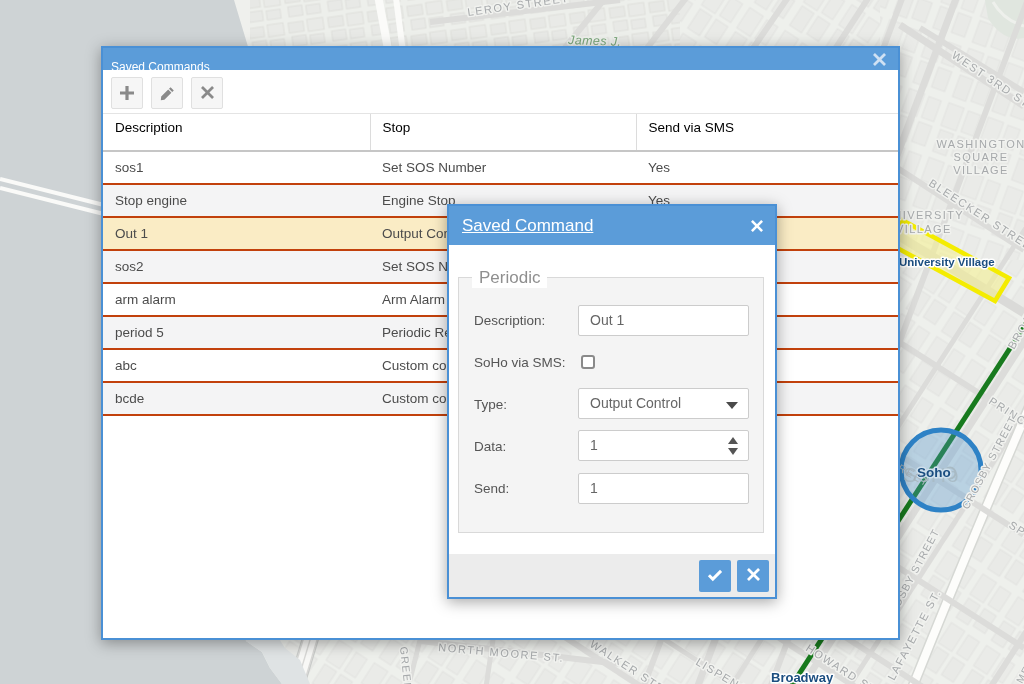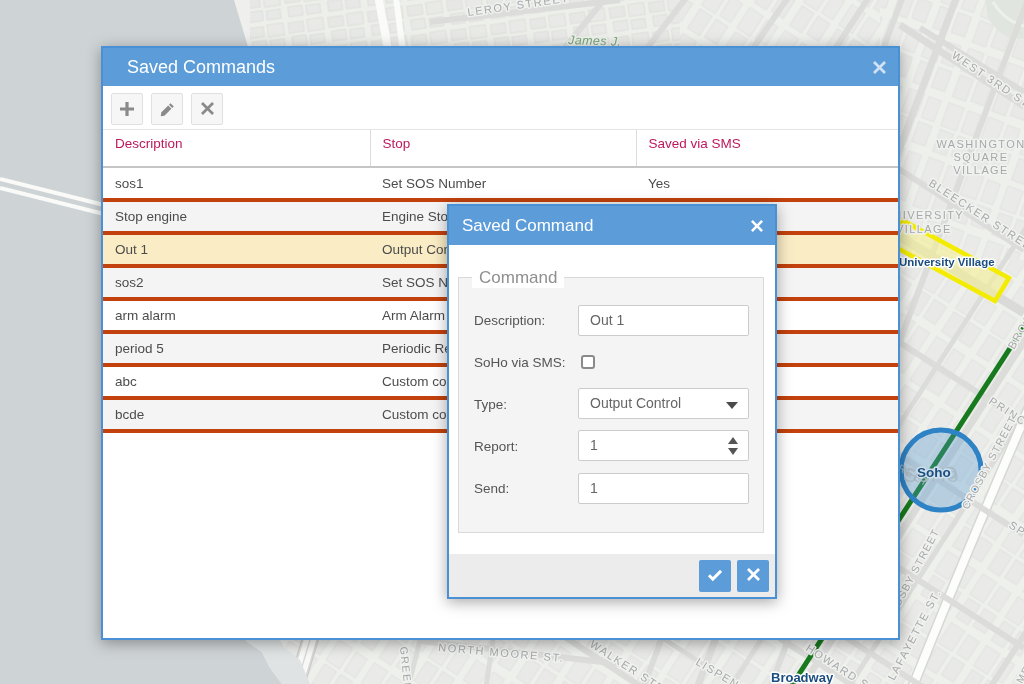--- a/index.html
+++ b/index.html
@@ -1,37 +1,37 @@
 <!DOCTYPE html>
 <html><head><meta charset="utf-8">
 <style>
 * { margin:0; padding:0; box-sizing:border-box; }
 html,body { width:1024px; height:684px; overflow:hidden;
   font-family:"Liberation Sans", sans-serif; background:#eff0ed; }
 .dlg { position:absolute; background:#fff; border:2px solid #4a90d5;
   box-shadow:0 3px 14px rgba(0,0,0,0.35); }
 .dlg-head { background:#5b9cd9; color:#fff; position:relative; }
 #dlg1 { left:101px; top:46px; width:799px; height:594px; }
-#dlg1 .dlg-head { height:38px; line-height:38px; font-size:18px; padding-left:24px; }
+#dlg1 .dlg-head { height:22px; line-height:38px; font-size:12px; padding-left:8px; }
 #dlg2 { left:447px; top:204px; width:330px; height:395px; }
-#dlg2 .dlg-head { height:39px; line-height:39px; font-size:17px; padding-left:13px; }
+#dlg2 .dlg-head { height:39px; line-height:39px; font-size:17px; padding-left:13px;text-decoration:underline; }
 .closex { position:absolute; top:0; height:100%; display:flex; align-items:center; }
 #dlg1 .closex { right:12px; }
 #dlg2 .closex { right:12px; }
 .toolbar { height:44px; border-bottom:1px solid #e4e4e4; padding:7px 0 0 8px; }
 .tbtn { display:inline-block; width:32px; height:32px; background:#f6f6f6;
   border:1px solid #e0e0e0; border-radius:2px; margin-right:8px; text-align:center;
   vertical-align:top; }
 .tbtn svg { margin-top:8px; }
 table { border-collapse:collapse; width:100%; font-size:13.5px; color:#4c4c4c;
   table-layout:fixed; }
-th { text-align:left; font-weight:normal; color:#be185d; height:37px;
+th { text-align:left; font-weight:normal; color:#000000; height:37px;
   border-bottom:2px solid #c6c6c6; border-right:1px solid #dcdcdc; padding:2px 0 11px 12px; }
 th:last-child { border-right:none; }
-td { height:33px; border-bottom:4px solid #c2410c; padding:0 0 0 12px; }
+td { height:33px; border-bottom:2px solid #c2410c; padding:0 0 0 12px; }
 tr.alt { background:#f4f4f5; }
 tr.sel { background:#faecc5; }
 col.c1 { width:267px; } col.c2 { width:266px; }
 .body2 { position:relative; background:#fff; height:310px; }
 fieldset { position:absolute; left:9px; top:32px; width:306px; height:256px;
   background:#f4f4f4; border:1px solid #d9d9d9; }
 legend { position:absolute; top:-10px; left:13px; font-size:17px; color:#8f8f8f;
   background:#fff; padding:0 7px; }
 .frow { position:absolute; left:15px; font-size:13.5px; color:#555; }
 .finput { position:absolute; left:119px; width:171px; height:31px; background:#fff;
@@ -168,21 +168,21 @@
   <table>
     <colgroup>
         <col class="c1">
         <col class="c2">
         <col>
       </colgroup>
     <thead>
         <tr>
           <th>Description</th>
           <th>Stop</th>
-          <th>Saved via SMS</th>
+          <th>Send via SMS</th>
         </tr>
       </thead>
     <tbody>
 <tr>
           <td>sos1</td>
           <td>Set SOS Number</td>
           <td>Yes</td>
         </tr>
 <tr class="alt">
           <td>Stop engine</td>
@@ -225,30 +225,30 @@
 <div class="dlg" id="dlg2">
   <div class="dlg-head">Saved Command
     <span class="closex">
         <svg width="12" height="12" viewBox="0 0 14 14">
           <path d="M2.1 0 L7 4.9 L11.9 0 L14 2.1 L9.1 7 L14 11.9 L11.9 14 L7 9.1 L2.1 14 L0 11.9 L4.9 7 L0 2.1 Z" fill="#fff"></path>
         </svg>
       </span>
   </div>
   <div class="body2">
     <fieldset>
-      <legend>Command</legend>
+      <legend>Periodic</legend>
       <div class="frow" style="top:35px">Description:</div>
       <div class="finput" style="top:27px">Out 1</div>
       <div class="frow" style="top:77px">SoHo via SMS:</div>
       <div class="cb"></div>
       <div class="frow" style="top:119px">Type:</div>
       <div class="finput" style="top:110px">Output Control
         <span class="ftri" style="left:147px;top:13px;border-left:6px solid transparent;border-right:6px solid transparent;border-top:7px solid #4a4a4a"></span>
       </div>
-      <div class="frow" style="top:161px">Report:</div>
+      <div class="frow" style="top:161px">Data:</div>
       <div class="finput" style="top:152px">1
         <span class="ftri" style="left:149px;top:6px;border-left:5px solid transparent;border-right:5px solid transparent;border-bottom:7px solid #555"></span>
         <span class="ftri" style="left:149px;top:17px;border-left:5px solid transparent;border-right:5px solid transparent;border-top:7px solid #555"></span>
       </div>
       <div class="frow" style="top:203px">Send:</div>
       <div class="finput" style="top:195px">1</div>
     </fieldset>
   </div>
   <div class="footer2">
     <span class="fbtn" style="left:250px"><svg width="16" height="16" viewBox="0 0 16 16">

